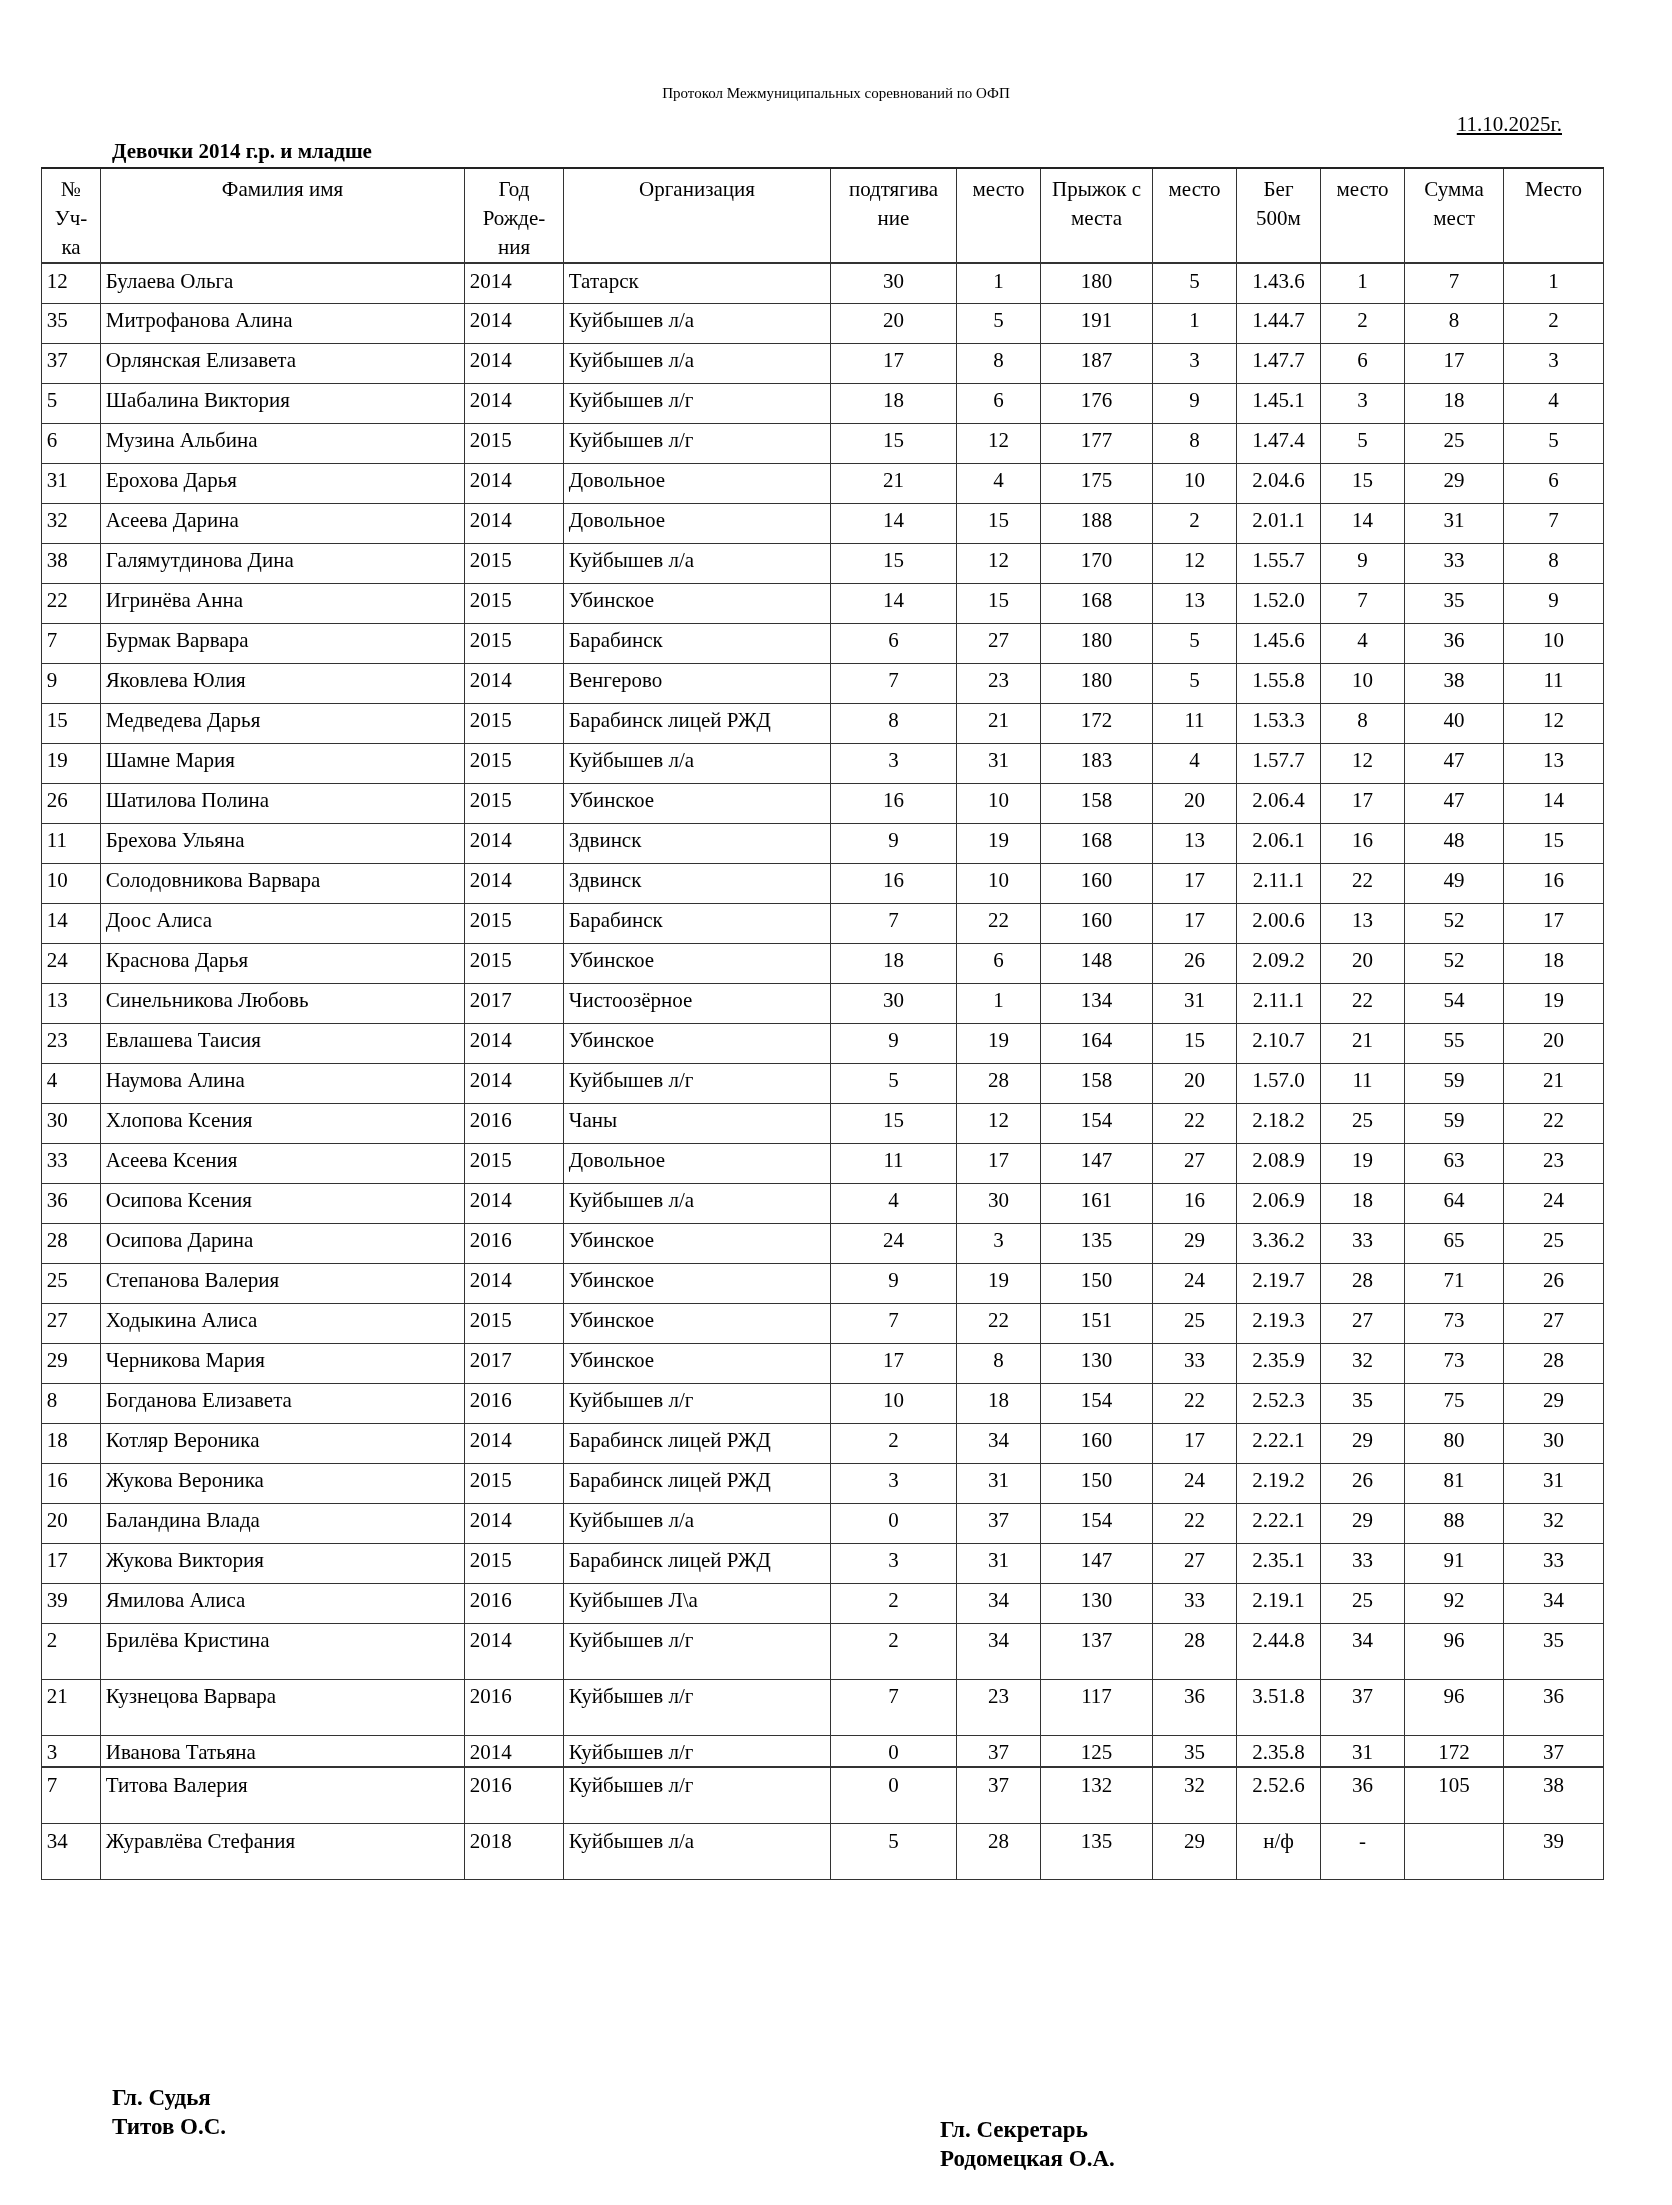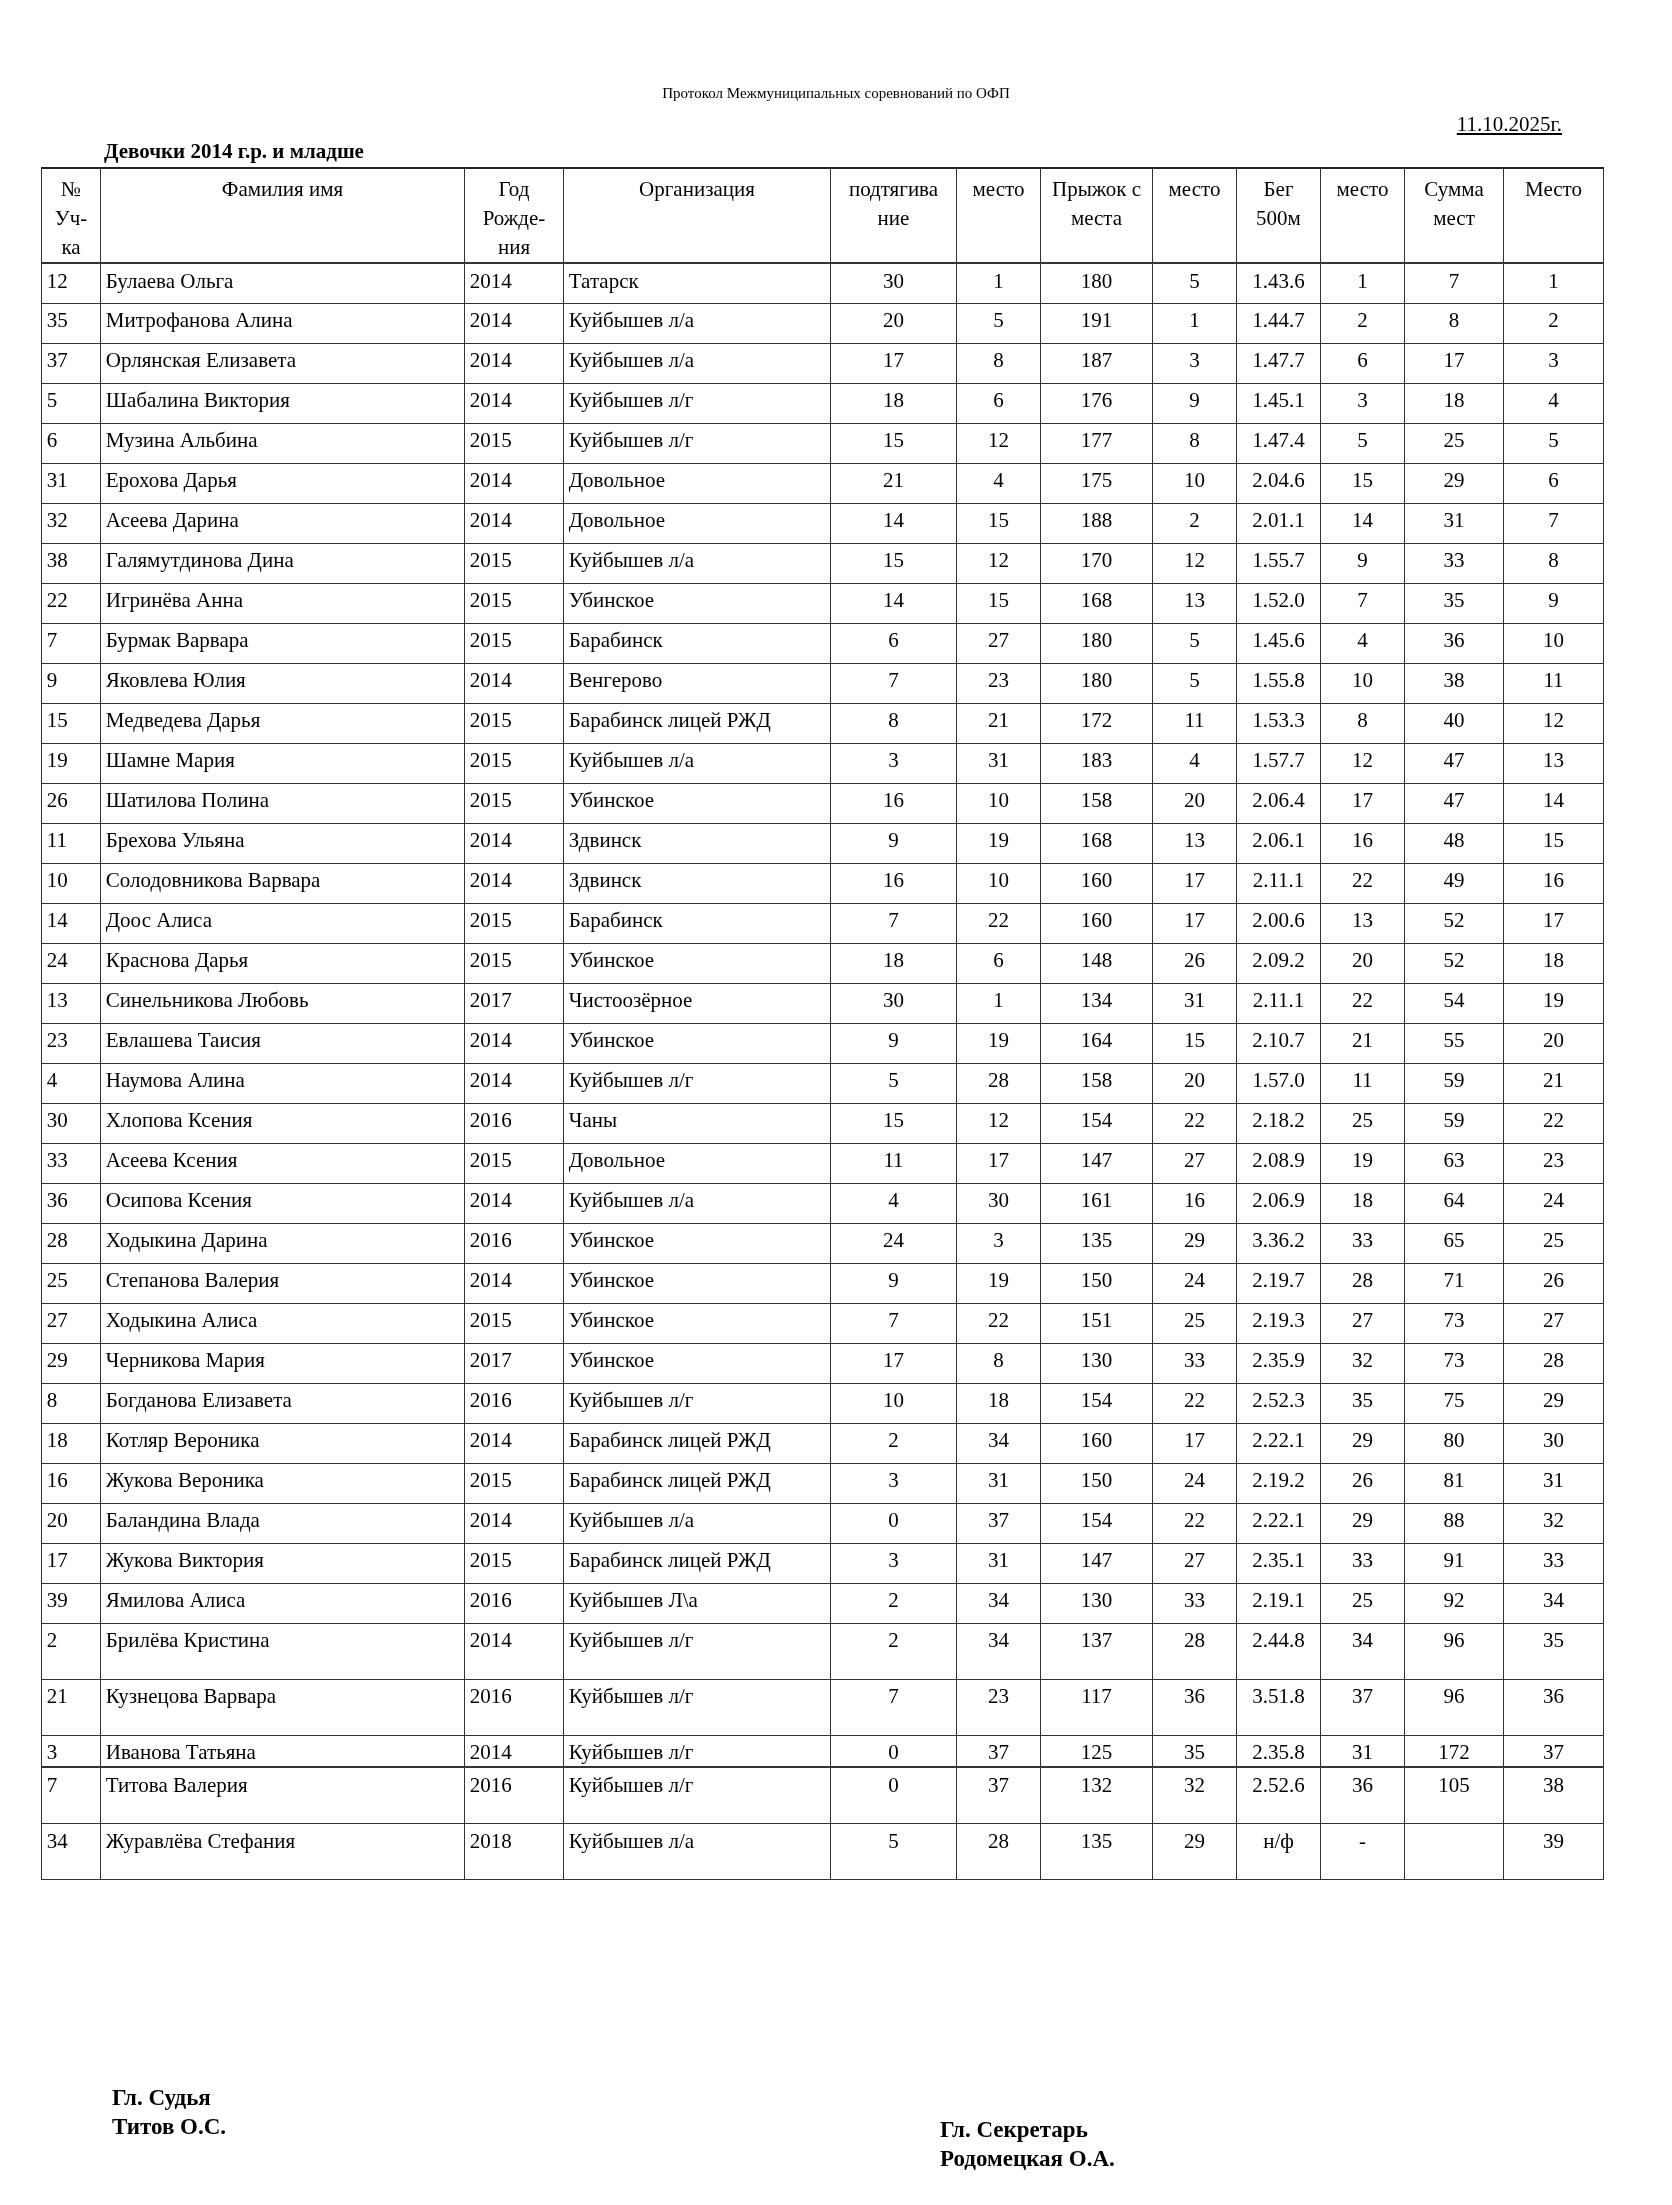--- a/index.html
+++ b/index.html
@@ -1,20 +1,20 @@
 <!DOCTYPE html>
 <html style="font-size:7.6px"><head>
 <meta charset="utf-8">
 <style>
   html, body { margin:0; padding:0; background:#ffffff; }
   body { width:1672px; height:2205px; position:relative; overflow:hidden;
          font-family:"Liberation Serif","DejaVu Serif",serif; color:#000; }
   .title { position:absolute; left:0; width:100%; top:85px; text-align:center; font-size:15px; }
   .date { position:absolute; right:110px; top:112px; font-size:21px;text-decoration:underline; }
-  .subtitle { position:absolute; left:104px; top:139px; font-size:21px; font-weight:bold; }
+  .subtitle { position:absolute; left:112px; top:139px; font-size:21px; font-weight:bold; }
   table.proto { position:absolute; left:41px; top:167px; border-collapse:collapse; table-layout:fixed; width:1563px; }
   table.proto td, table.proto th { border:1px solid #333; font-size:21px; font-weight:normal;
         vertical-align:top; padding:2.9px 4.8px 0 4.8px; line-height:28px; overflow:hidden; white-space:nowrap; }
   table.proto th { text-align:center; white-space:normal; line-height:29px; padding-top:6px; }
   table.proto thead tr { height:83px; }
   table.proto thead th { border-top:2.4px solid #222; border-bottom:2.4px solid #333; }
   table.proto tbody tr { height:40px; }
   table.proto tbody tr.tall { height:56px; }
   table.proto tbody tr.short { height:29px; }
   table.proto tbody tr.double-top td { border-top:2.9px double #333; }
@@ -394,21 +394,21 @@
         <td class="c">30</td>
         <td class="c">161</td>
         <td class="c">16</td>
         <td class="c">2.06.9</td>
         <td class="c">18</td>
         <td class="c">64</td>
         <td class="c">24</td>
       </tr>
       <tr>
         <td class="l">28</td>
-        <td class="l">Ходыкина Дарина</td>
+        <td class="l">Осипова Дарина</td>
         <td class="l">2016</td>
         <td class="l">Убинское</td>
         <td class="c">24</td>
         <td class="c">3</td>
         <td class="c">135</td>
         <td class="c">29</td>
         <td class="c">3.36.2</td>
         <td class="c">33</td>
         <td class="c">65</td>
         <td class="c">25</td>

